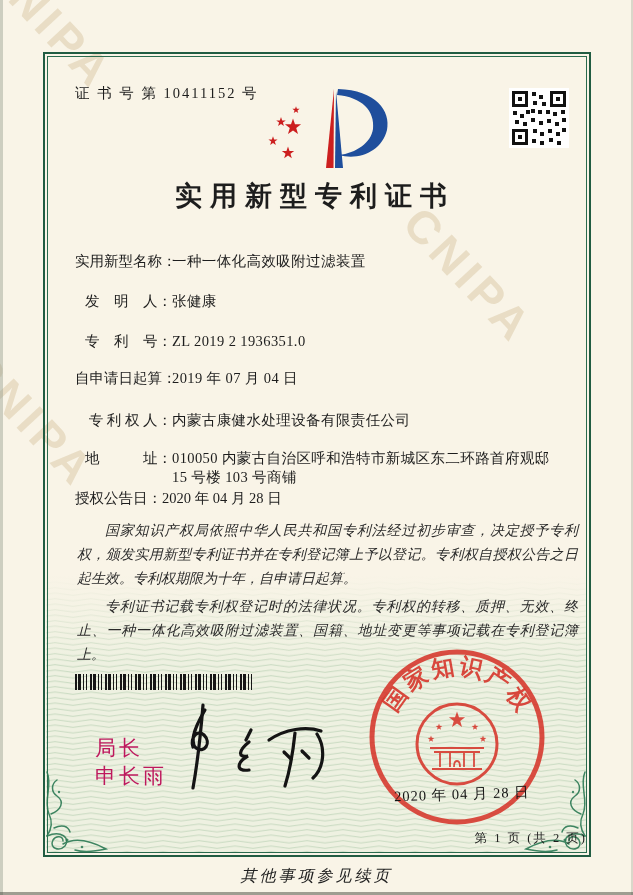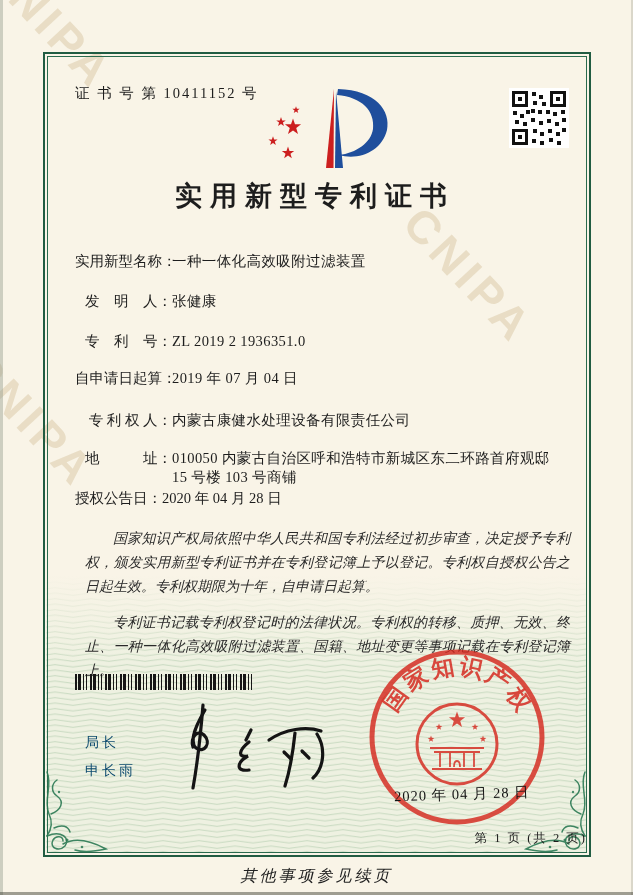--- a/index.html
+++ b/index.html
@@ -43,33 +43,33 @@
   .field-row{position:absolute;left:75px;width:500px;font-size:14.5px;line-height:19px;}
   .flabel{display:inline-block;width:97px;white-space:nowrap;vertical-align:top;text-align:right;}
   .fvalue{display:inline-block;width:395px;vertical-align:top;letter-spacing:.4px;}
   .r0{top:252px}.r1{top:292px}.r2{top:332px}.r3{top:369px}.r4{top:411px}.r5{top:449px}
   .grant-row{position:absolute;left:75px;top:489px;width:505px;font-size:14.5px;}
   .grant-right{position:absolute;left:247px;top:0;white-space:nowrap;}
 
   
   .legal{position:absolute;left:73px;top:515px;width:509px;font-size:14px;
     line-height:24px;text-align:justify;color:#2a2a2a;font-style:italic;}
-  .legal p{margin:12px;text-indent:2em;font-family:Liberation Serif, serif;}
+  .legal p{margin:4px;text-indent:2em;font-family:Liberation Serif, serif;}
 
   
   .barcode{position:absolute;left:75px;top:674px;width:177px;height:16px;
     background:repeating-linear-gradient(90deg,
       #161616 0 2px,transparent 2px 3px,
       #161616 3px 6px,transparent 6px 8px,
       #161616 8px 9px,transparent 9px 11px,
       #161616 11px 12px,transparent 12px 15px);}
 
   
-  .official{position:absolute;left:85px;font-family:"Liberation Sans","DejaVu Sans",sans-serif;
-    font-size:14px;letter-spacing:3px;color:#0c4a6e;}
+  .official{position:absolute;left:95px;font-family:"Liberation Sans","DejaVu Sans",sans-serif;
+    font-size:21px;letter-spacing:3px;color:#be185d;}
   .official-title{top:734px;}
   .official-name{top:762px;}
   .signature{position:absolute;left:165px;top:698px;width:185px;height:100px;}
 
   
   .seal{position:absolute;left:368px;top:648px;width:178px;height:178px;opacity:.93;}
   .seal-date{position:absolute;left:394px;top:785px;font-size:14.5px;letter-spacing:1px;
     color:#141414;transform:rotate(-2deg);}
 
   

